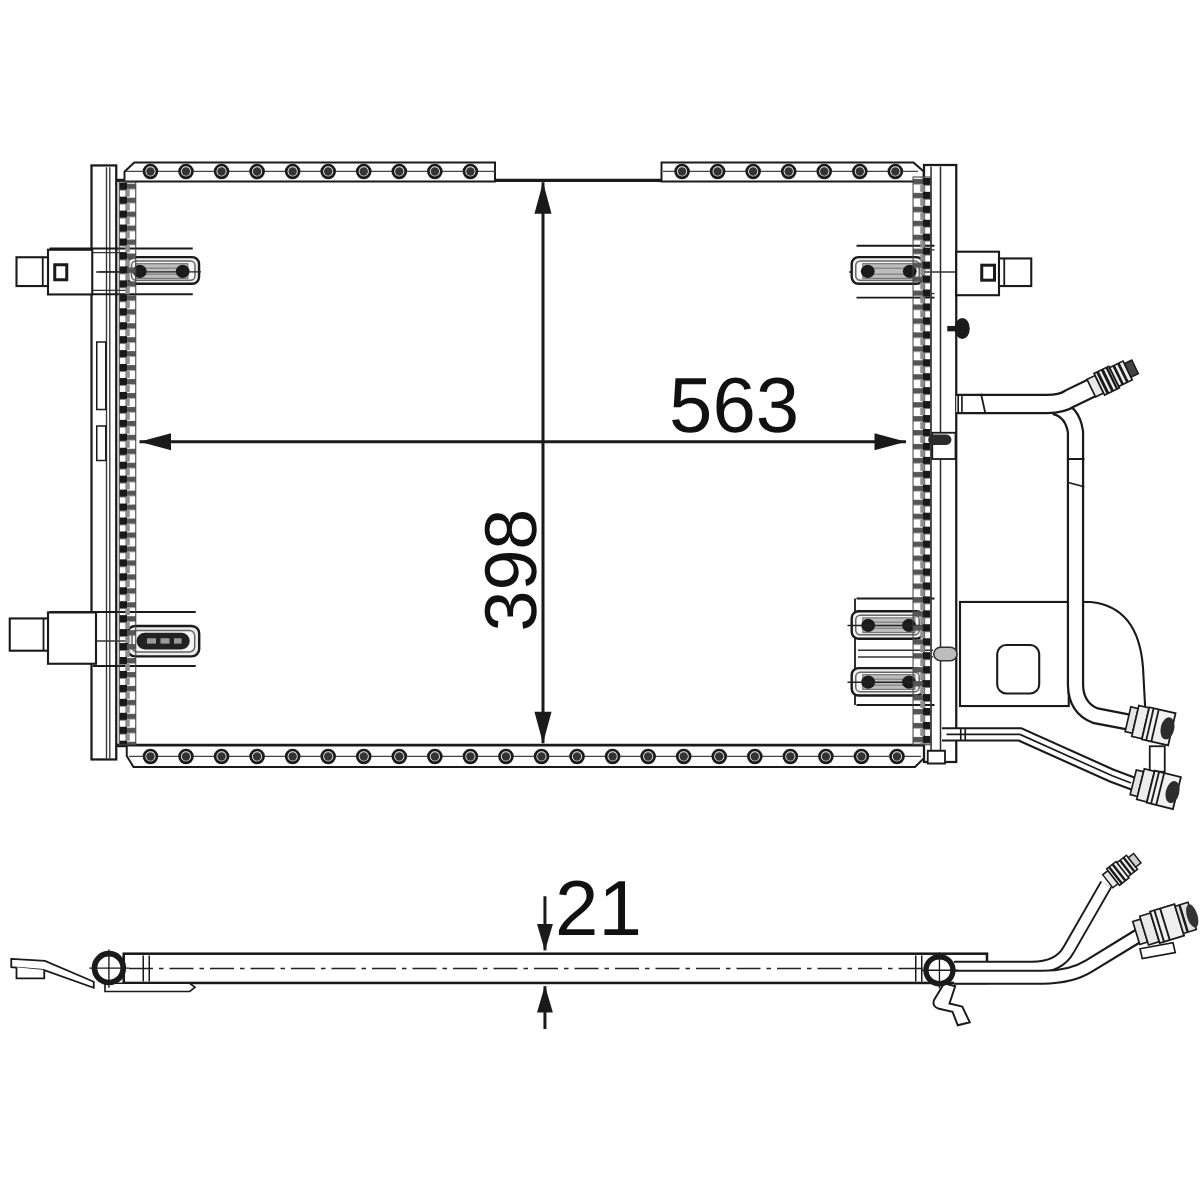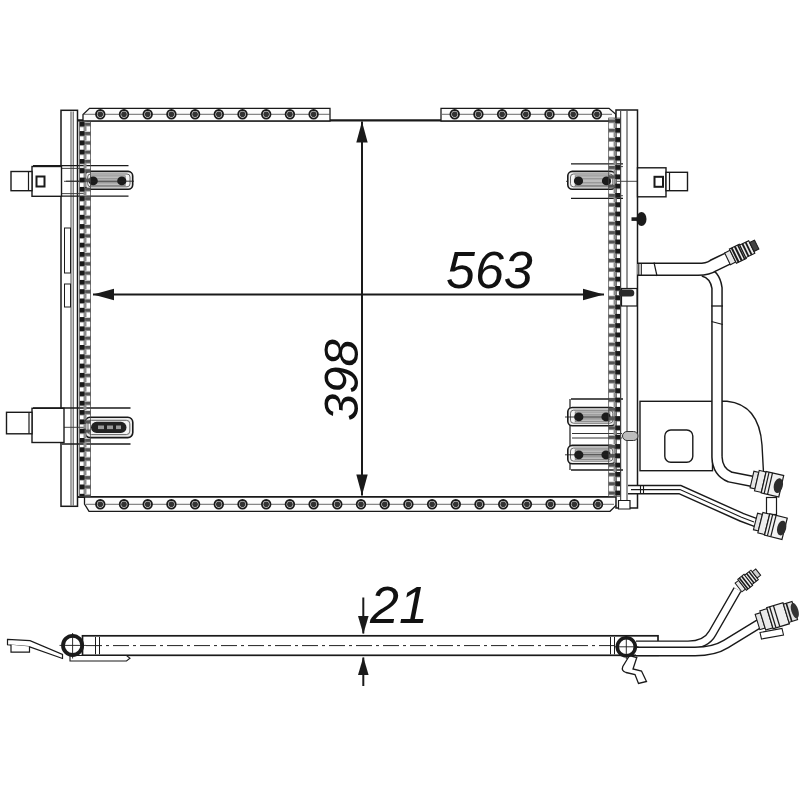--- a/index.html
+++ b/index.html
@@ -1,16 +1,16 @@
 <!DOCTYPE html>
 <html><head>
 <meta charset="utf-8">
 <style>
   html,body{margin:0;padding:0;background:#ffffff;}
-  #wrap{width:800px;height:800px;position:relative;background:#ffffff;font-style:italic;}
+  #wrap{width:800px;height:800px;position:relative;background:#ffffff;}
   svg{display:block;}
   text{font-family:"Liberation Sans",sans-serif;fill:#111;}
 </style>
 </head>
 <body>
 <div id="wrap">
 <svg width="800" height="800" viewBox="0 0 800 800">
 <defs>
   <pattern id="fins" x="79.5" y="121.8" width="11" height="9.3" patternUnits="userSpaceOnUse">
     <rect x="0" y="0" width="5.2" height="5" fill="#191919"></rect>

